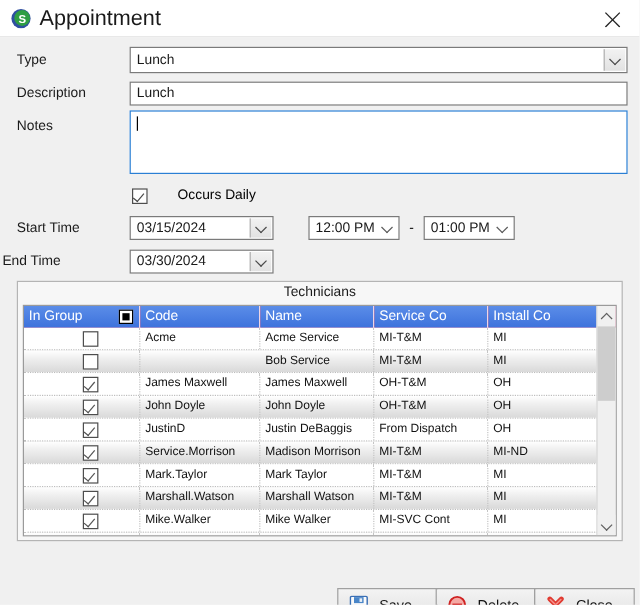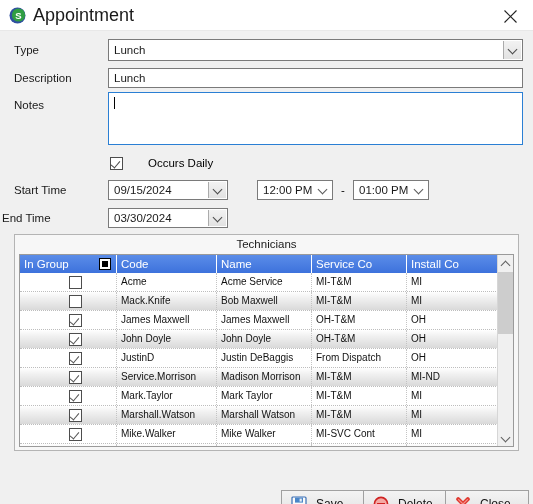--- a/index.html
+++ b/index.html
@@ -362,21 +362,21 @@
     <span class="fld-label" style="left:14px; top:68px;">Notes</span>
     <div class="wctl" id="notes-box" style="left:108px; top:61px; width:415px; height:53px;" placeholder="">
       <span id="notes-caret"></span>
     </div>
 
     <span class="cbx checked" style="left:110px; top:126px;"></span>
     <span id="occurs-daily-label" style="left:128px; top:126px;">Occurs Daily</span>
 
     <span class="fld-label" style="left:14px; top:153px;">Start Time</span>
     <div class="wctl" style="left:108px; top:149px; width:120px; height:20px;">
-      <span class="val">09/15/2024</span>
+      <span class="val">03/15/2024</span>
       <span class="combo-arrow"></span>
     </div>
     <div class="wctl" style="left:257px; top:149px; width:76px; height:20px;">
       <span class="val">12:00 PM</span>
       <span class="combo-arrow plain"></span>
     </div>
     <span id="time-sep" style="left:341px; top:153px;">-</span>
     <div class="wctl" style="left:353px; top:149px; width:76px; height:20px;">
       <span class="val">01:00 PM</span>
       <span class="combo-arrow plain"></span>
@@ -405,22 +405,21 @@
               <span class="rowcbx" style="left: 49px;"></span>
               <div class="gcell c0" style="left: 0px; width: 97px;"></div>
               <div class="gcell" style="left: 97px; width: 100px;">Acme</div>
               <div class="gcell" style="left: 197px; width: 95px;">Acme Service</div>
               <div class="gcell" style="left: 292px; width: 95px;">MI-T&amp;M</div>
               <div class="gcell" style="left: 387px; width: 93px;">MI</div>
             </div>
             <div class="grow alt">
               <span class="rowcbx" style="left: 49px;"></span>
               <div class="gcell c0" style="left: 0px; width: 97px;"></div>
-              <div class="gcell" style="left: 97px; width: 100px;">Mack.Knife</div>
-              <div class="gcell" style="left: 197px; width: 95px;">Bob  Maxwell</div>
+              <div class="gcell" style="left: 197px; width: 95px;">Bob  Service</div>
               <div class="gcell" style="left: 292px; width: 95px;">MI-T&amp;M</div>
               <div class="gcell" style="left: 387px; width: 93px;">MI</div>
             </div>
             <div class="grow">
               <span class="rowcbx checked" style="left: 49px;"></span>
               <div class="gcell c0" style="left: 0px; width: 97px;"></div>
               <div class="gcell" style="left: 97px; width: 100px;">James Maxwell</div>
               <div class="gcell" style="left: 197px; width: 95px;">James Maxwell</div>
               <div class="gcell" style="left: 292px; width: 95px;">OH-T&amp;M</div>
               <div class="gcell" style="left: 387px; width: 93px;">OH</div>

